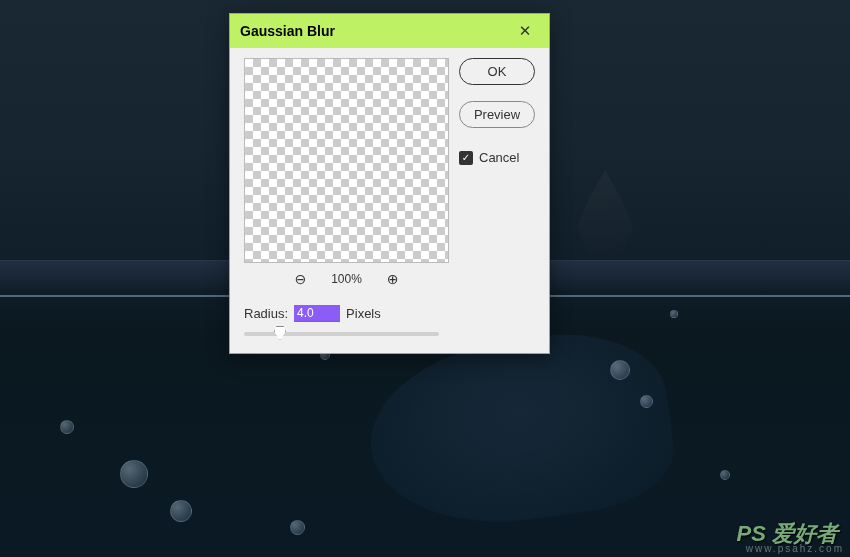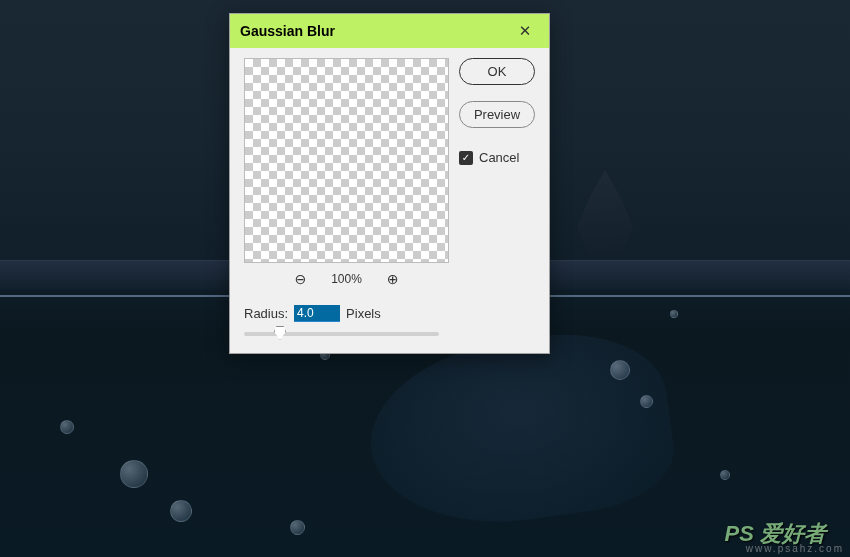--- a/index.html
+++ b/index.html
@@ -17,21 +17,21 @@
     .waterline {
       position: absolute; top: 295px; left: 0; right: 0; height: 2px;
       background: rgba(150,180,220,0.5);
     }
     .bubble {
       position: absolute; border-radius: 50%;
       background: radial-gradient(circle at 30% 30%, rgba(200,220,240,0.4), rgba(100,140,180,0.15));
       border: 1px solid rgba(180,200,220,0.2);
     }
     .watermark {
-      position: absolute; bottom: 8px; right: 24px;
+      position: absolute; bottom: 8px; right: 12px;
       color: rgba(140,200,140,0.85); font-size: 22px; font-weight: bold;
       text-shadow: 1px 1px 2px #000; font-style: italic;
     }
     .watermark-sub {
       position: absolute; bottom: 3px; right: 6px;
       color: rgba(200,200,200,0.5); font-size: 10px; letter-spacing: 2px;
     }
     .fish {
       position: absolute; top: 340px; left: 370px; width: 300px; height: 180px;
       background: radial-gradient(ellipse at 50% 40%, rgba(30,50,70,0.6), rgba(10,30,50,0.3));
@@ -74,21 +74,21 @@
     .zoom-row {
       display: flex; justify-content: center; align-items: center; gap: 25px;
       padding: 8px 0; font-size: 12px; color: #333;
     }
     .zoom-btn { font-size: 14px; cursor: pointer; color: #333; }
     .radius-row {
       display: flex; align-items: center; gap: 6px; font-size: 13px; color: #333;
       margin-top: 10px;
     }
     .radius-input {
-      width: 46px; border: none; border-bottom: 1px solid #2a85d0; background: #0369a1;
+      width: 46px; border: none; border-bottom: 1px solid #2a85d0; background: #8b5cf6;
       color: #fff; font-size: 12px; padding: 1px 3px; text-align: left;
     }
     .slider-track {
       margin-top: 10px; height: 4px; background: #d0d0d0; border-radius: 2px;
       position: relative; width: 195px;
     }
     .slider-thumb {
       position: absolute; top: -6px; left: 30px; width: 12px; height: 14px;
       background: #fff; border: 1px solid #888;
       clip-path: polygon(50% 100%, 0 40%, 20% 0, 80% 0, 100% 40%);

